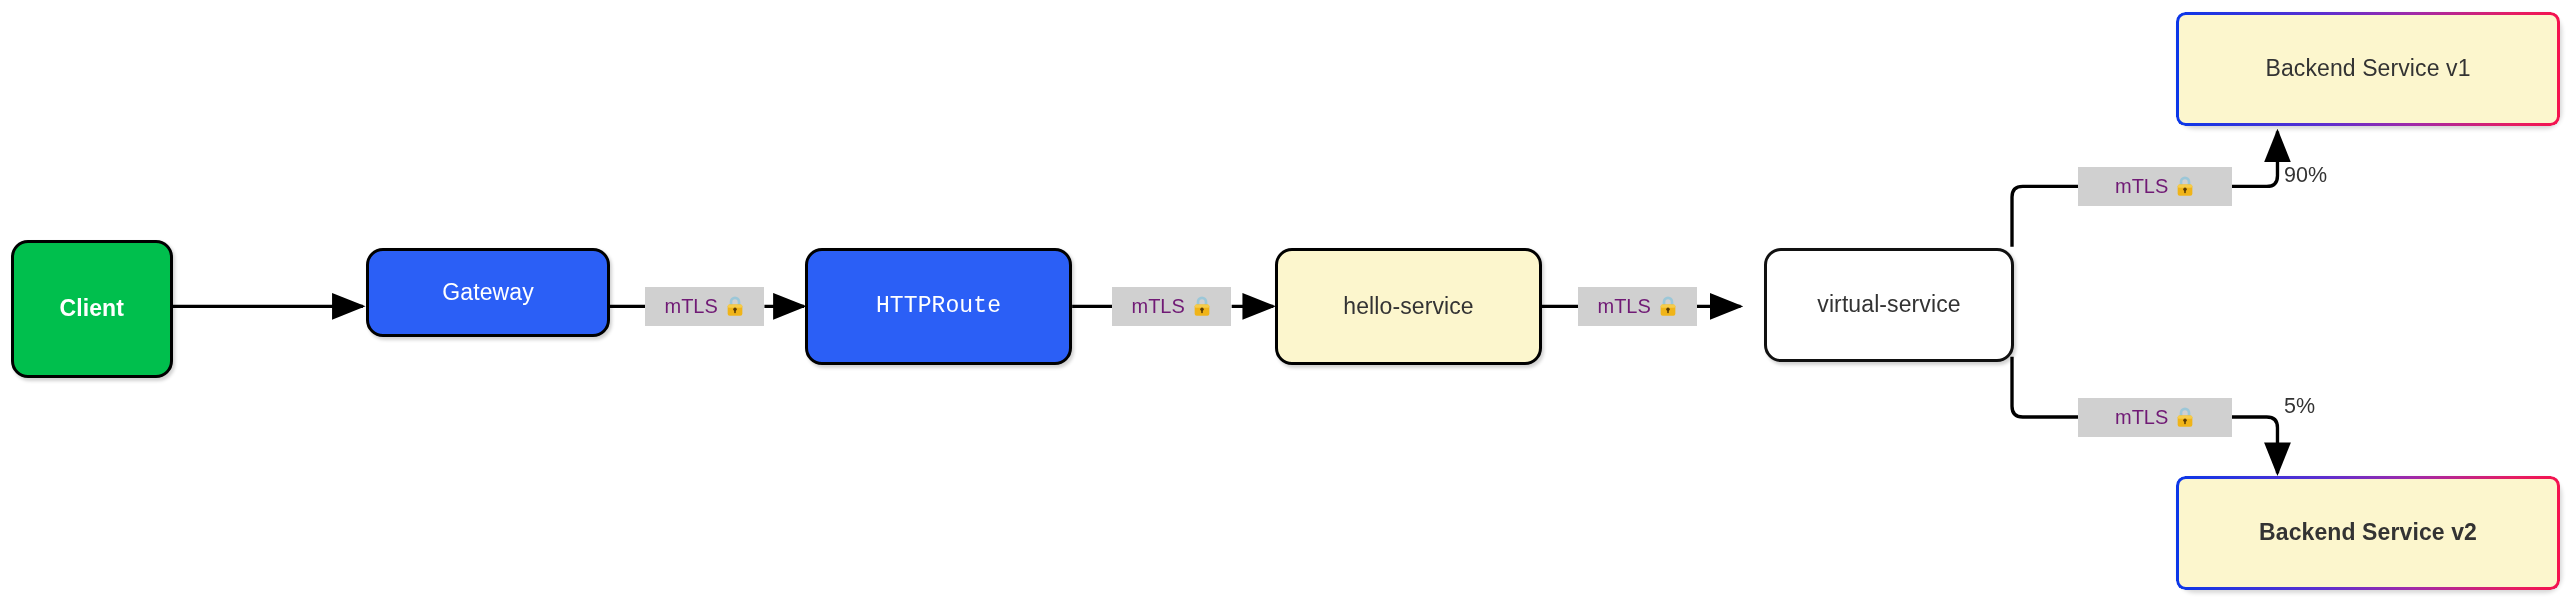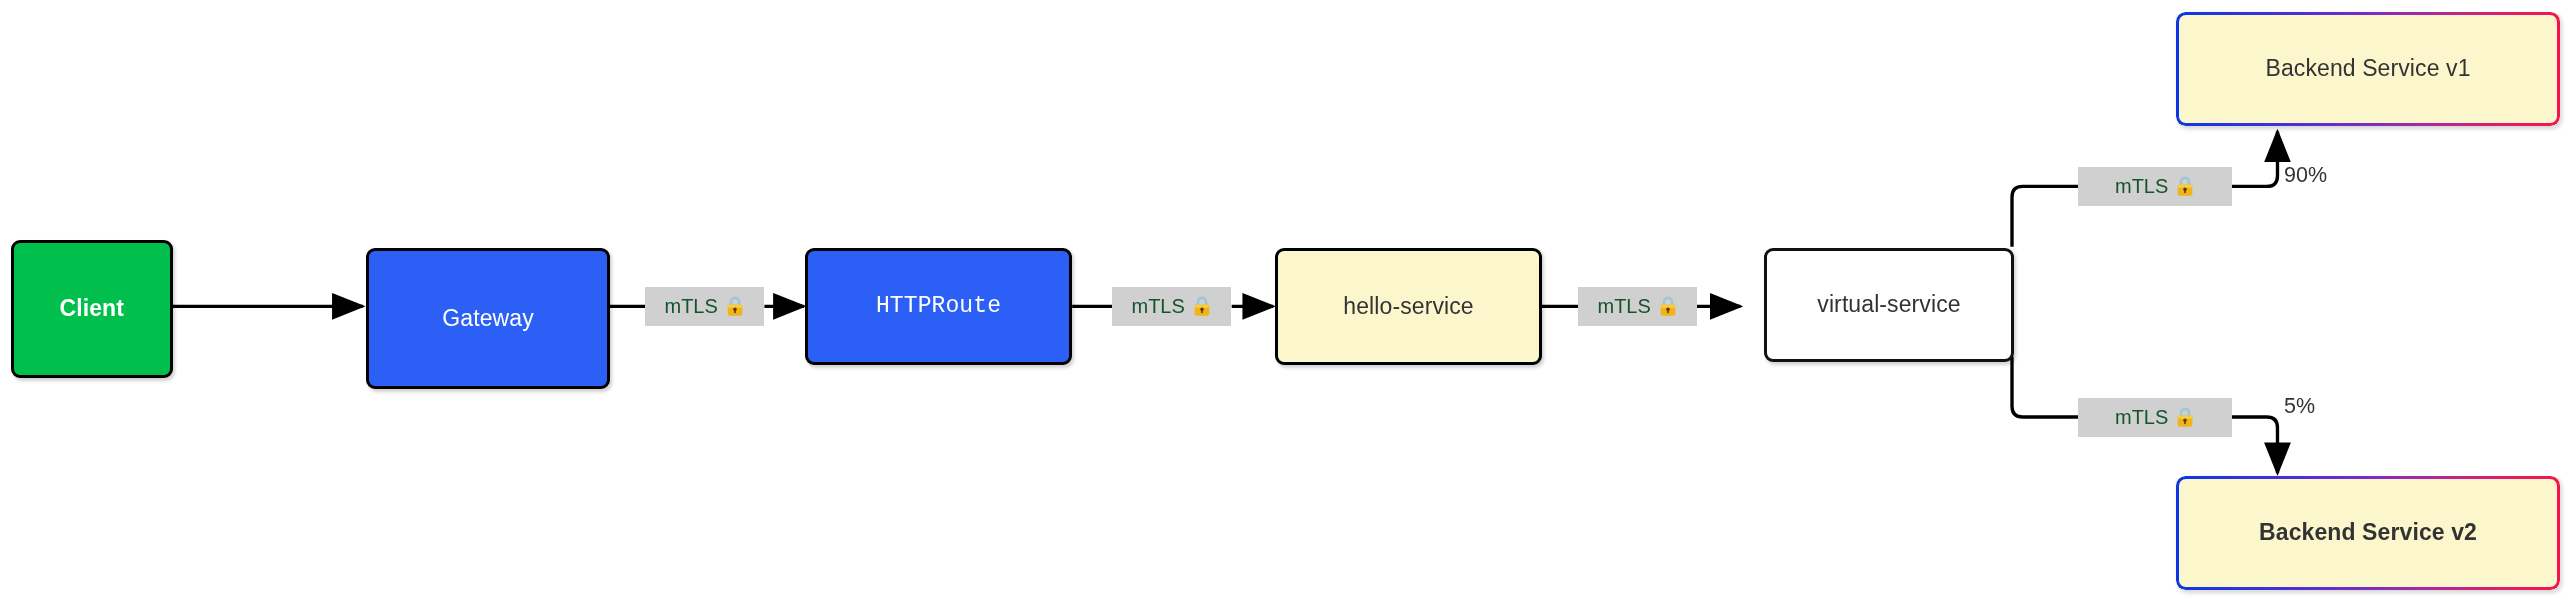--- a/index.html
+++ b/index.html
@@ -24,21 +24,21 @@
     width: 2576px;
     height: 602px;
     pointer-events: none;
   }
   .node {
     position: absolute;
     box-sizing: border-box;
     display: flex;
     align-items: center;
     justify-content: center;
-    border-radius: 9px;
+    border-radius: 17px;
     text-align: center;
     font-size: 23px;
     line-height: 1.2;
     letter-spacing: 0.1px;
     white-space: nowrap;
   }
   .node-client {
     background: #00bf4d;
     border: 3.4px solid #000000;
     color: #ffffff;
@@ -85,21 +85,21 @@
   }
   .node-grad .node-label {
     position: relative;
     z-index: 1;
   }
 
   .edge-badge {
     position: absolute;
     box-sizing: border-box;
     background: #d0d0d0;
-    color: #14532d;
+    color: #701a75;
     font-size: 20px;
     line-height: 1;
     display: flex;
     align-items: center;
     justify-content: center;
     gap: 6.7px;
     padding: 6px 5.4px 6.7px 5.4px;
     white-space: nowrap;
   }
   .edge-badge .lock-icon {
@@ -150,21 +150,21 @@
 
     <path d="M 3000 532 L 3000 606 Q 3000 622 3016 622 L 3100 622" fill="none" stroke="#000000" stroke-width="5"></path>
 
     <path d="M 3326 622 L 3380 622 Q 3396 622 3396 638 L 3396 706" fill="none" stroke="#000000" stroke-width="5" marker-end="url(#arrowhead)"></path>
   </svg>
 
   <div class="node node-client" style="left:10.7px; top:240px; width:162px; height:138px;font-weight:bold;">
     <span class="node-label">Client</span>
   </div>
 
-  <div class="node node-blue" style="left:366px; top:248px; width:244px; height:141px;">
+  <div class="node node-blue" style="left:366px; top:248px; width:244px; height:89px;">
     <span class="node-label">Gateway</span>
   </div>
 
   <div class="node node-blue" style="left:805px; top:248px; width:267px; height:117px;font-family:Liberation Mono, monospace;">
     <span class="node-label">HTTPRoute</span>
   </div>
 
   <div class="node node-yellow" style="left:1275px; top:248px; width:267px; height:117px;">
     <span class="node-label">hello-service</span>
   </div>

